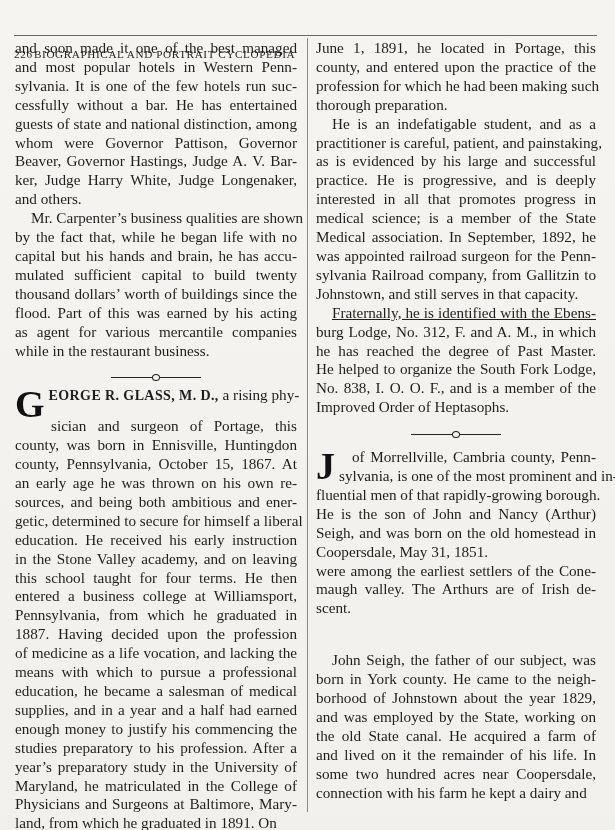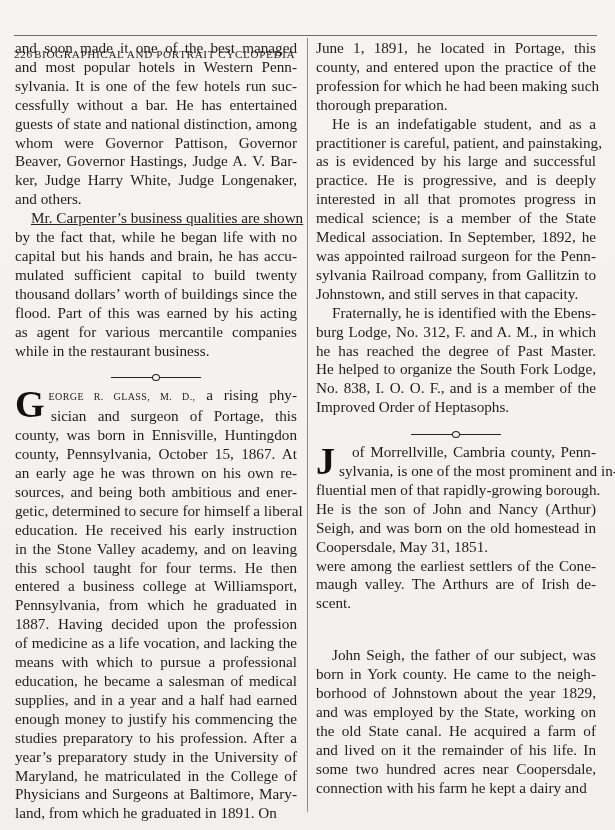--- a/index.html
+++ b/index.html
@@ -46,22 +46,22 @@
     }
     .ornament::after {
       content: ""; position: absolute; left: 41px; top: 0; width: 6px; height: 5px;
       border: 1px solid #222; border-radius: 50%; background: #f3f2ef;
     }
     .dropcap-para { position: relative; }
     .dropcap {
       float: left; font-size: 38px; line-height: 30px; font-weight: bold;
       margin: 3px 4px 0 0; color: #111;
     }
-    .smallcaps-name { font-weight: normal; letter-spacing: 0.4px; font-size: 10px; }
-    .line.hang { padding-left: 36px; }
+    .smallcaps-name { font-weight: bold; letter-spacing: 0.4px; font-size: 14px; }
+    .line.hang { padding-left: 36px; margin-top: 11px; }
   </style>
 </head>
 <body>
 
 <div class="page">
   <div class="running-head">
     <span class="page-number">226</span>
     <span class="running-title">BIOGRAPHICAL AND PORTRAIT CYCLOPEDIA</span>
   </div>
   <div class="head-rule"></div>
@@ -73,21 +73,21 @@
         <span class="line">and most popular hotels in Western Penn-</span>
         <span class="line">sylvania.  It is one of the few hotels run suc-</span>
         <span class="line">cessfully without a bar.  He has entertained</span>
         <span class="line">guests of state and national distinction, among</span>
         <span class="line">whom were Governor Pattison, Governor</span>
         <span class="line">Beaver, Governor Hastings, Judge A. V. Bar-</span>
         <span class="line">ker, Judge Harry White, Judge Longenaker,</span>
         <span class="line last">and others.</span>
       </p>
     <p>
-        <span class="line" style="padding-left: 16px; text-decoration: underline;">Mr. Carpenter’s business qualities are shown</span>
+        <span class="line" style="padding-left: 16px;">Mr. Carpenter’s business qualities are shown</span>
         <span class="line">by the fact that, while he began life with no</span>
         <span class="line">capital but his hands and brain, he has accu-</span>
         <span class="line">mulated sufficient capital to build twenty</span>
         <span class="line">thousand dollars’ worth of buildings since the</span>
         <span class="line">flood.  Part of this was earned by his acting</span>
         <span class="line">as agent for various mercantile companies</span>
         <span class="line last">while in the restaurant business.</span>
       </p>
     <span class="ornament"></span>
     <p class="dropcap-para">
@@ -110,21 +110,21 @@
         <span class="line">as is evidenced by his large and successful</span>
         <span class="line">practice.  He is progressive, and is deeply</span>
         <span class="line">interested in all that promotes progress in</span>
         <span class="line">medical science; is a member of the State</span>
         <span class="line">Medical association.  In September, 1892, he</span>
         <span class="line">was appointed railroad surgeon for the Penn-</span>
         <span class="line">sylvania Railroad company, from Gallitzin to</span>
         <span class="line last">Johnstown, and still serves in that capacity.</span>
       </p>
     <p>
-        <span class="line" style="padding-left: 16px;">Fraternally, he is identified with the Ebens-</span>
+        <span class="line" style="padding-left: 16px; text-decoration: underline;">Fraternally, he is identified with the Ebens-</span>
         <span class="line">burg Lodge, No. 312, F. and A. M., in which</span>
         <span class="line">he has reached the degree of Past Master.</span>
         <span class="line">He helped to organize the South Fork Lodge,</span>
         <span class="line">No. 838, I. O. O. F., and is a member of the</span>
         <span class="line last">Improved Order of Heptasophs.</span>
       </p>
     <span class="ornament"></span>
     <p class="dropcap-para">
       <span class="dropcap">J</span>
       <span><span class="line hang">of Morrellville, Cambria county, Penn-</span><span class="line">sylvania, is one of the most prominent and in-</span><span class="line">fluential men of that rapidly-growing borough.</span><span class="line">He is the son of John and Nancy (Arthur)</span><span class="line">Seigh, and was born on the old homestead in</span><span class="line last">Coopersdale, May 31, 1851.</span></span>

